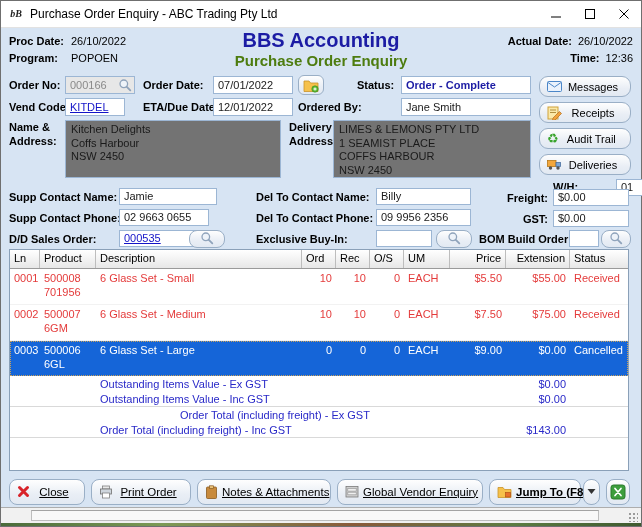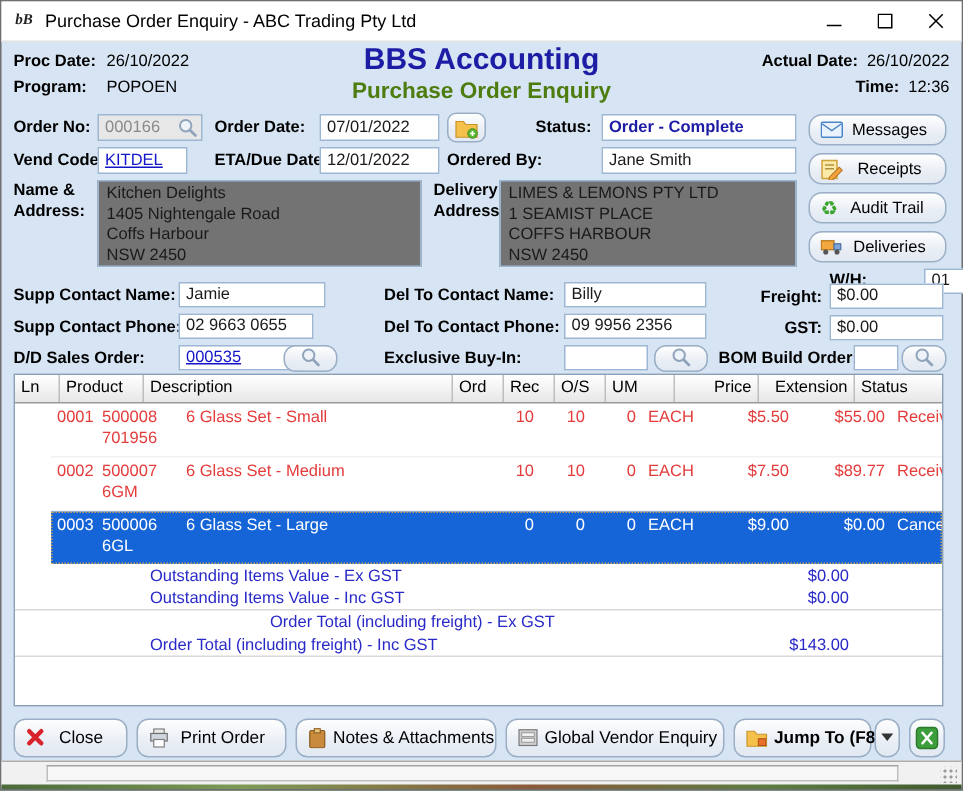--- a/index.html
+++ b/index.html
@@ -36,32 +36,32 @@
   .sidebtn{position:absolute;left:538px;width:92px;height:21px;}
   .magbtn{position:absolute;height:18px;border-radius:8px;justify-content:center;}
   .iconbtn{position:absolute;height:20px;border-radius:6px;justify-content:center;}
   .addr{position:absolute;background:#737373;border:1px solid #9cb6d4;box-sizing:border-box;font-size:11px;line-height:13.5px;padding:2px 5px;color:#1a1a1a;}
   
   .tablewrap{position:absolute;left:8px;top:221px;width:620px;height:222px;background:#fff;border:1px solid #8aa0b8;box-sizing:border-box;overflow:hidden;}
   .cols{display:grid;grid-template-columns:30px 56px 206px 34px 34px 34px 46px 56px 64px 1fr;}
   .thead{background:linear-gradient(180deg,#ffffff,#e7e7e7);border-bottom:1px solid #9a9a9a;height:18px;}
   .thead .ch{font-size:11px;line-height:17px;padding:0 4px;border-right:1px solid #bdbdbd;white-space:nowrap;overflow:hidden;box-sizing:border-box;}
   .thead .ch:last-child{border-right:none;}
-  .trow{min-height:35px;border-bottom:1px solid #f2f2f2;align-items:start;margin-left:24px;}
+  .trow{min-height:35px;border-bottom:1px solid #f2f2f2;align-items:start;}
   .trow .cd{font-size:11px;line-height:14px;padding:2px 4px;white-space:nowrap;overflow:hidden;}
   .red{color:#e43b3b;}
   .trow.selected{background:#1565d8;color:#fff;outline:1px dotted #caa25a;outline-offset:-1px;border-bottom:none;}
   .ar{text-align:right;}
   .totrow{height:15px;align-items:center;}
   .totrow .tlabel{grid-column:3/8;font-size:11px;color:#2929c8;padding:0 4px;white-space:nowrap;}
   .totrow .tvalue{grid-column:9;font-size:11px;color:#2929c8;text-align:right;padding:0 4px;}
   .totrow.sep-top{border-top:1px solid #d9d9d9;gap:40px;}
   .totrow.sep-bottom{border-bottom:1px solid #d9d9d9;}
   
-  .footerbar{position:absolute;left:8px;top:450px;height:27px;display:flex;align-items:center;}
+  .footerbar{position:absolute;left:8px;top:450px;height:27px;display:flex;align-items:center;text-decoration:underline;}
   .fbtn{height:26px;border-radius:8px;}
   .fbtn .blabel{font-size:11.5px;}
   
   .statusbar{position:absolute;left:0;top:479px;width:640px;height:16px;background:#f1f1f1;border-top:1px solid #adadad;}
   .statusfield{position:absolute;left:30px;top:2px;width:568px;height:11px;background:#f8f8f8;border:1px solid #bdbdbd;border-top-color:#a3a3a3;box-sizing:border-box;}
   .grip{position:absolute;right:3px;bottom:2px;width:11px;height:11px;background-image:radial-gradient(#9a9a9a 1px,transparent 1.1px);background-size:4px 4px;background-position:1px 1px;}
   .desktop{position:absolute;left:0;top:495px;width:640px;height:3px;background:linear-gradient(90deg,#4a6b3a,#7d9a55 25%,#8a5a3a 55%,#5c7c42 80%,#3f5a2f);}
 </style>
 </head>
 <body>
@@ -129,21 +129,20 @@
     <div class="fld" style="left:212px;top:70px;width:80px"><span>12/01/2022</span></div>
     <span class="lbl" style="left:297px;top:70px">Ordered By:</span>
     <div class="fld" style="left:400px;top:70px;width:130px"><span>Jane Smith</span></div>
 
     <span class="lbl" style="left:8px;top:92px;line-height:14px">
       <span>Name &amp;</span><br>
       <span>Address:</span>
     </span>
     <div class="addr" style="left:64px;top:92px;width:216px;height:58px">
       <div>Kitchen Delights</div>
-      <div>1405 Nightengale Road</div>
       <div>Coffs Harbour</div>
       <div>NSW 2450</div>
     </div>
     <span class="lbl" style="left:288px;top:92px;line-height:14px">
       <span>Delivery</span><br>
       <span>Address:</span>
     </span>
     <div class="addr" style="left:332px;top:92px;width:198px;height:58px">
       <div>LIMES &amp; LEMONS PTY LTD</div>
       <div>1 SEAMIST PLACE</div>
@@ -263,21 +262,21 @@
         <div class="cd">
             <span style="display:block">500007</span>
             <span style="display:block">6GM</span>
           </div>
         <div class="cd">6 Glass Set - Medium</div>
         <div class="cd ar">10</div>
         <div class="cd ar">10</div>
         <div class="cd ar">0</div>
         <div class="cd">EACH</div>
         <div class="cd ar">$7.50</div>
-        <div class="cd ar">$89.77</div>
+        <div class="cd ar">$75.00</div>
         <div class="cd">Received</div>
       </div>
 
       <div class="cols trow selected">
         <div class="cd">0003</div>
         <div class="cd">
             <span style="display:block">500006</span>
             <span style="display:block">6GL</span>
           </div>
         <div class="cd">6 Glass Set - Large</div>

